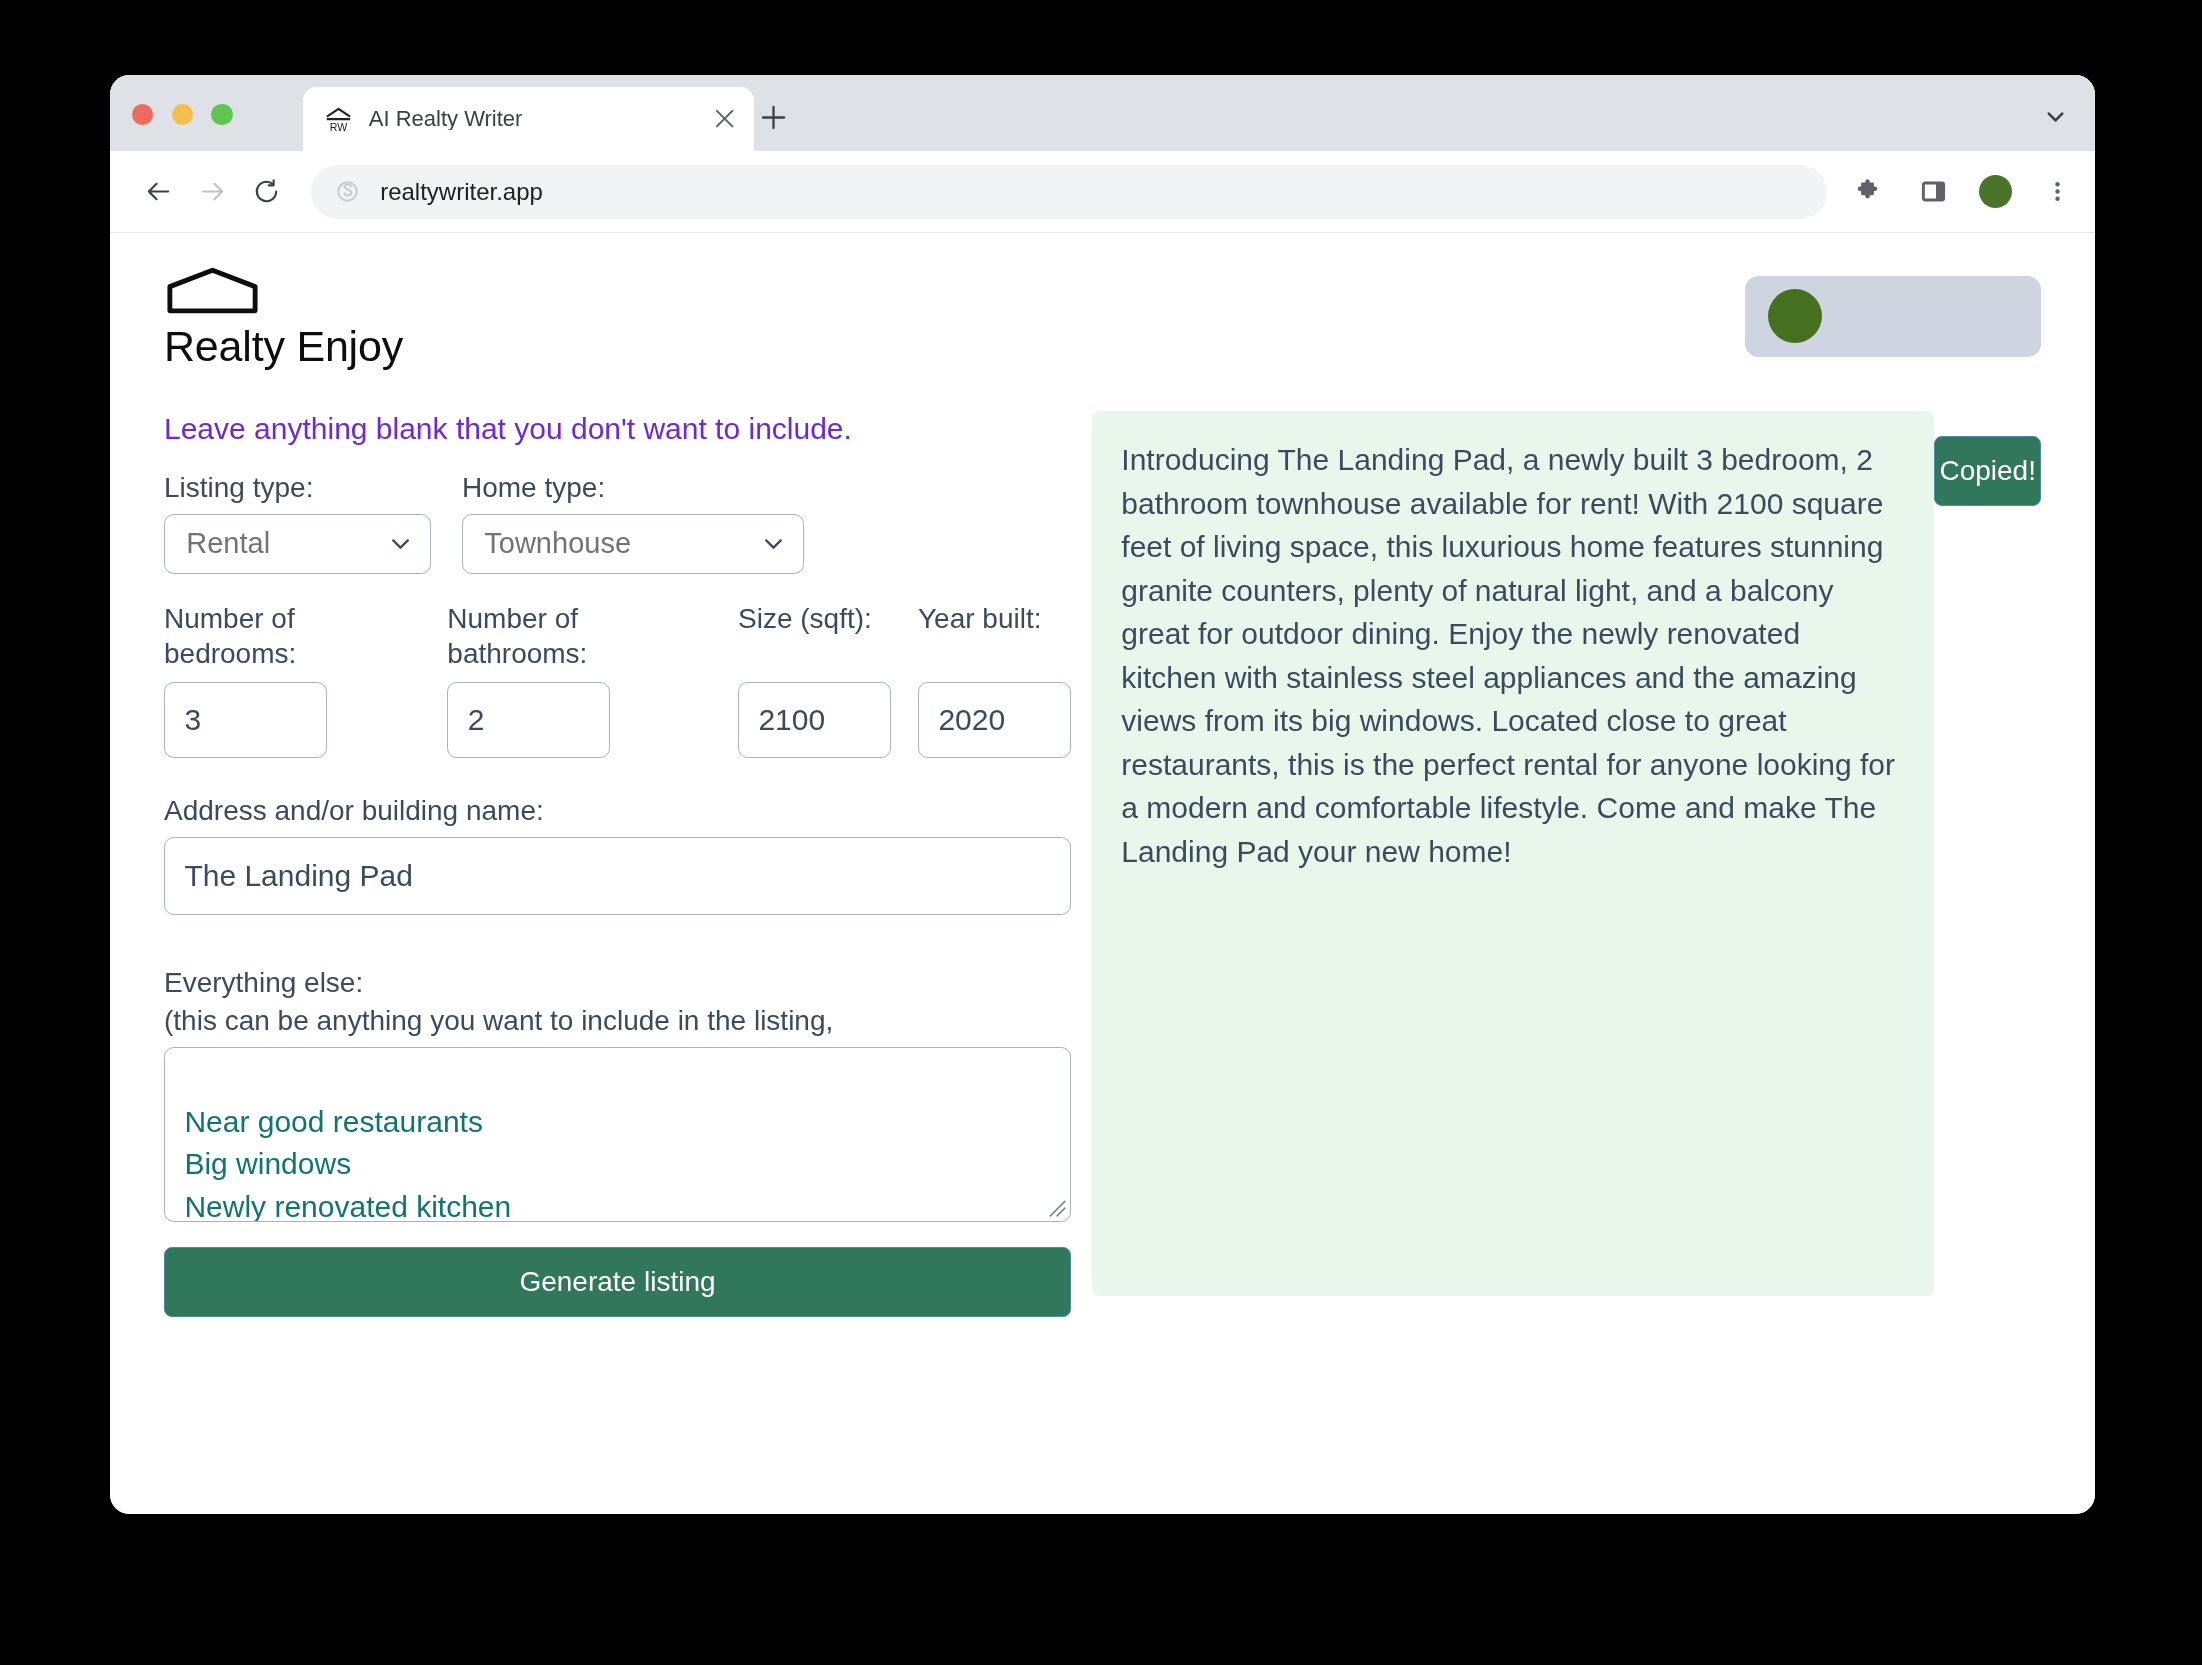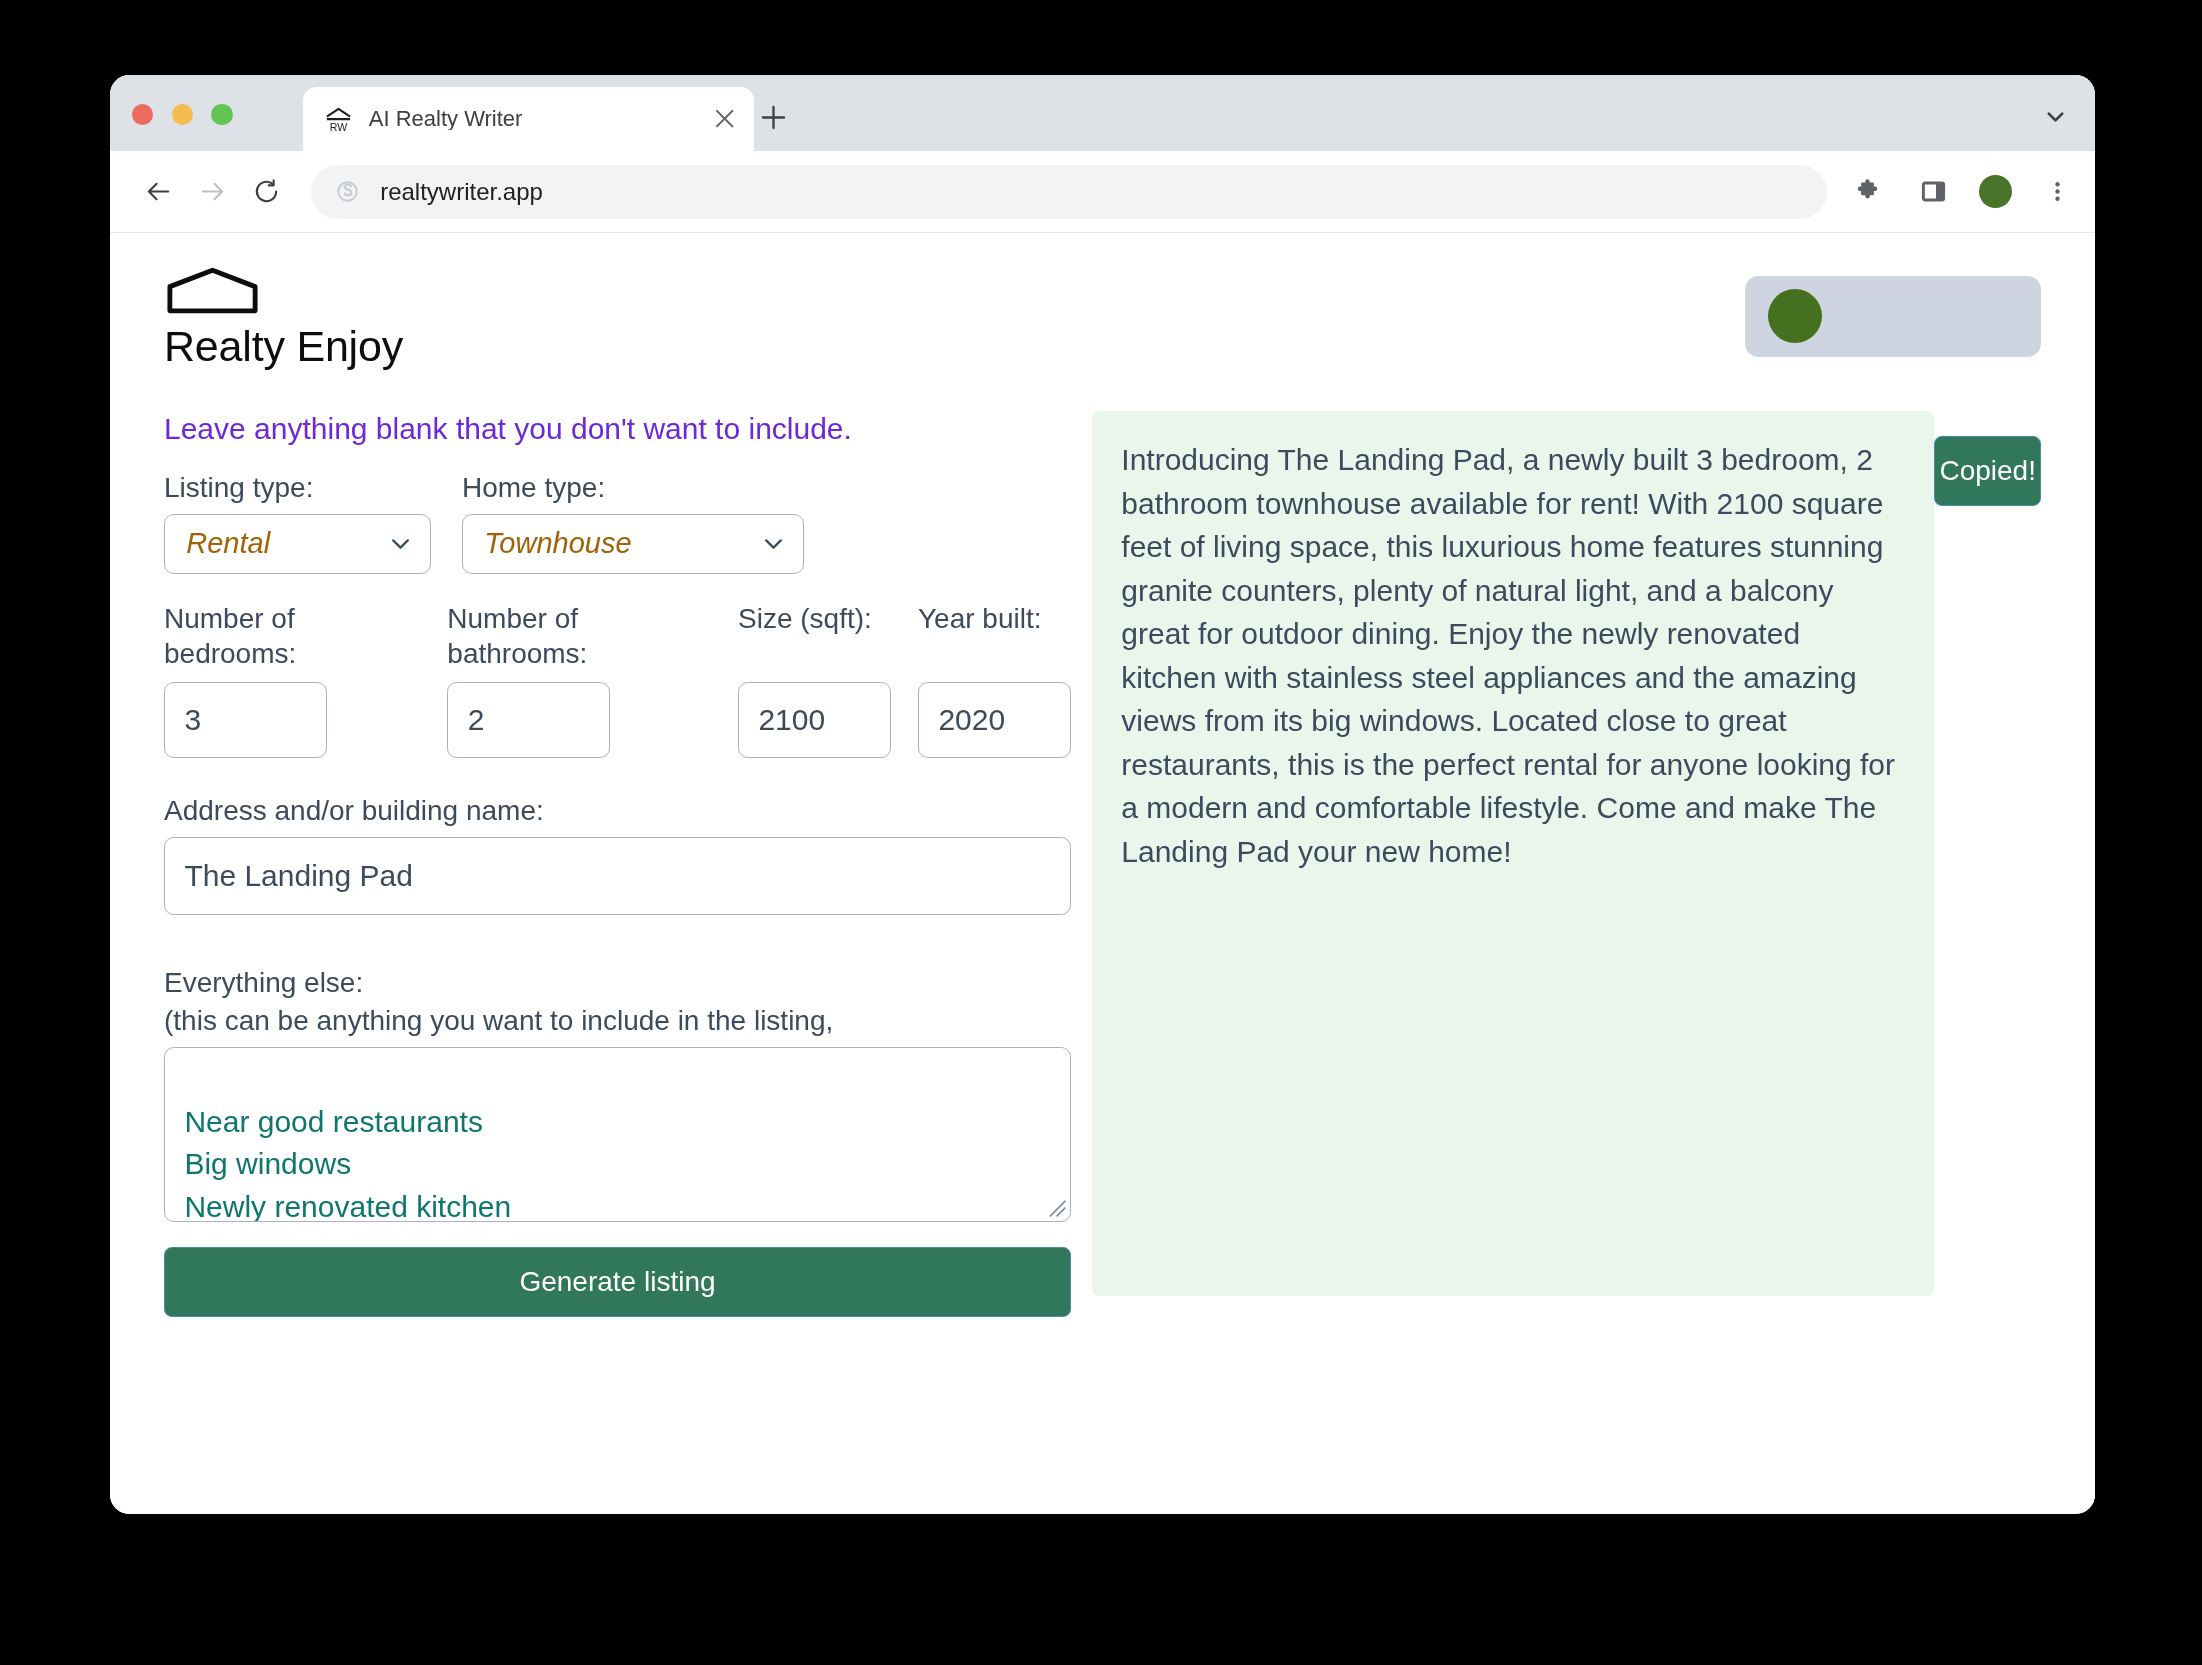--- a/index.html
+++ b/index.html
@@ -252,22 +252,21 @@
     height: 60px;
     border: 1.9px solid #aab2bd;
     border-radius: 9.7px;
     display: flex;
     align-items: center;
     justify-content: space-between;
     padding: 0 17.5px 0 21.3px;
     box-sizing: border-box;
     background: #ffffff;
     font-size: 29px;
-    color: #a16207;
-    font-style: italic;
+    color: #737373;
   }
   .select-box .chev { color: #3d4a5c; display: flex; }
 
   .sel-listing { width: 267px; }
   .sel-home    { width: 342px; }
 
   .text-input {
     border: 1.9px solid #aab2bd;
     border-radius: 9.7px;
     background: #ffffff;

